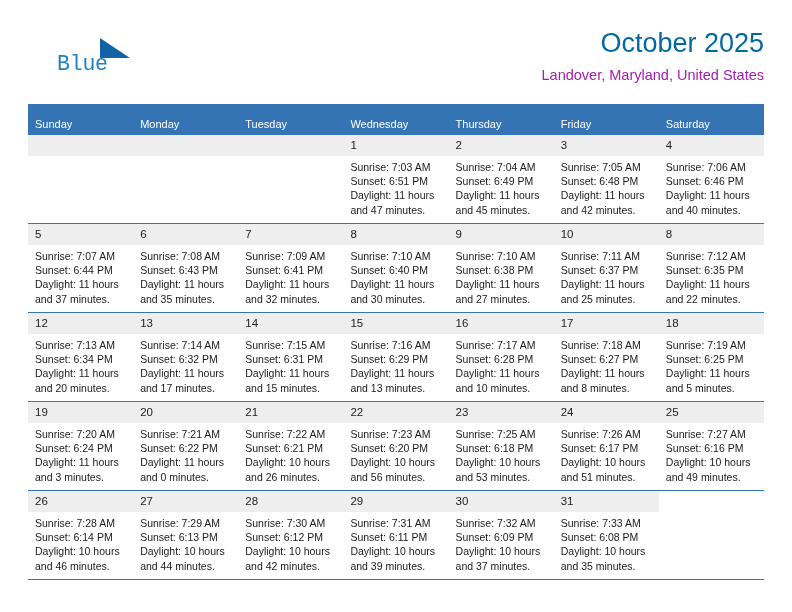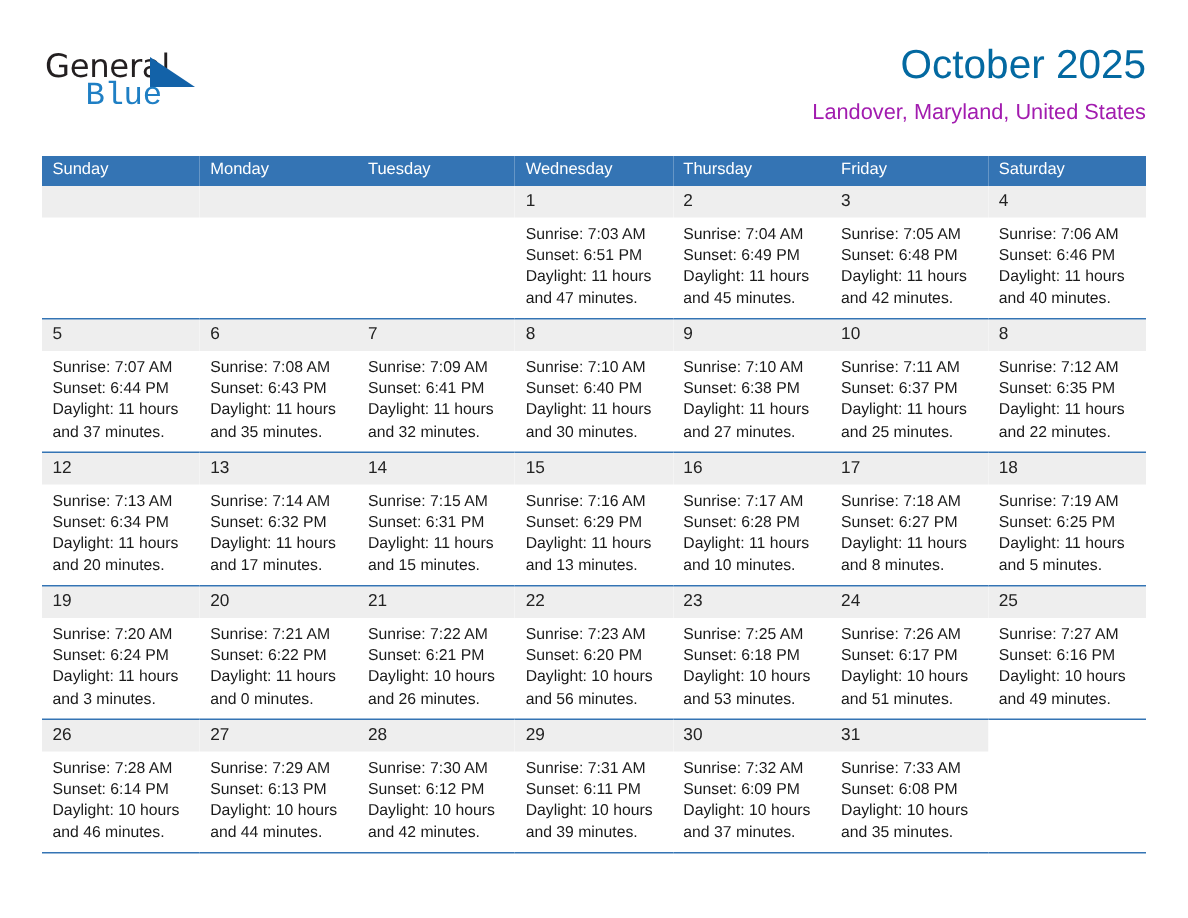--- a/index.html
+++ b/index.html
@@ -98,21 +98,21 @@
     width: 736px;
     border-collapse: collapse;
     table-layout: fixed;
   }
   .calendar th {
     background: #3474b4;
     color: #ffffff;
     font-size: 11px;
     font-weight: 400;
     text-align: left;
-    padding: 3px 0 5px 7px;
+    padding: 14px 0 5px 7px;
     height: 12px;
     border: none;
   }
   .calendar td {
     vertical-align: top;
     padding: 0;
     border-top: 1px solid #3474b4;
     border-bottom: none;
     height: 88px;
     background: #ffffff;
@@ -151,21 +151,20 @@
   }
 </style>
 </head>
 <body>
 
 <div class="page">
 
   <div class="topbar">
 
     <div class="brand">
-      <span class="brand-general">General</span>
       <span class="brand-triangle"></span>
       <span class="brand-blue">Blue</span>
     </div>
 
     <div class="title-block">
       <div class="month-title">October 2025</div>
       <div class="location-title">Landover, Maryland, United States</div>
     </div>
 
   </div>

